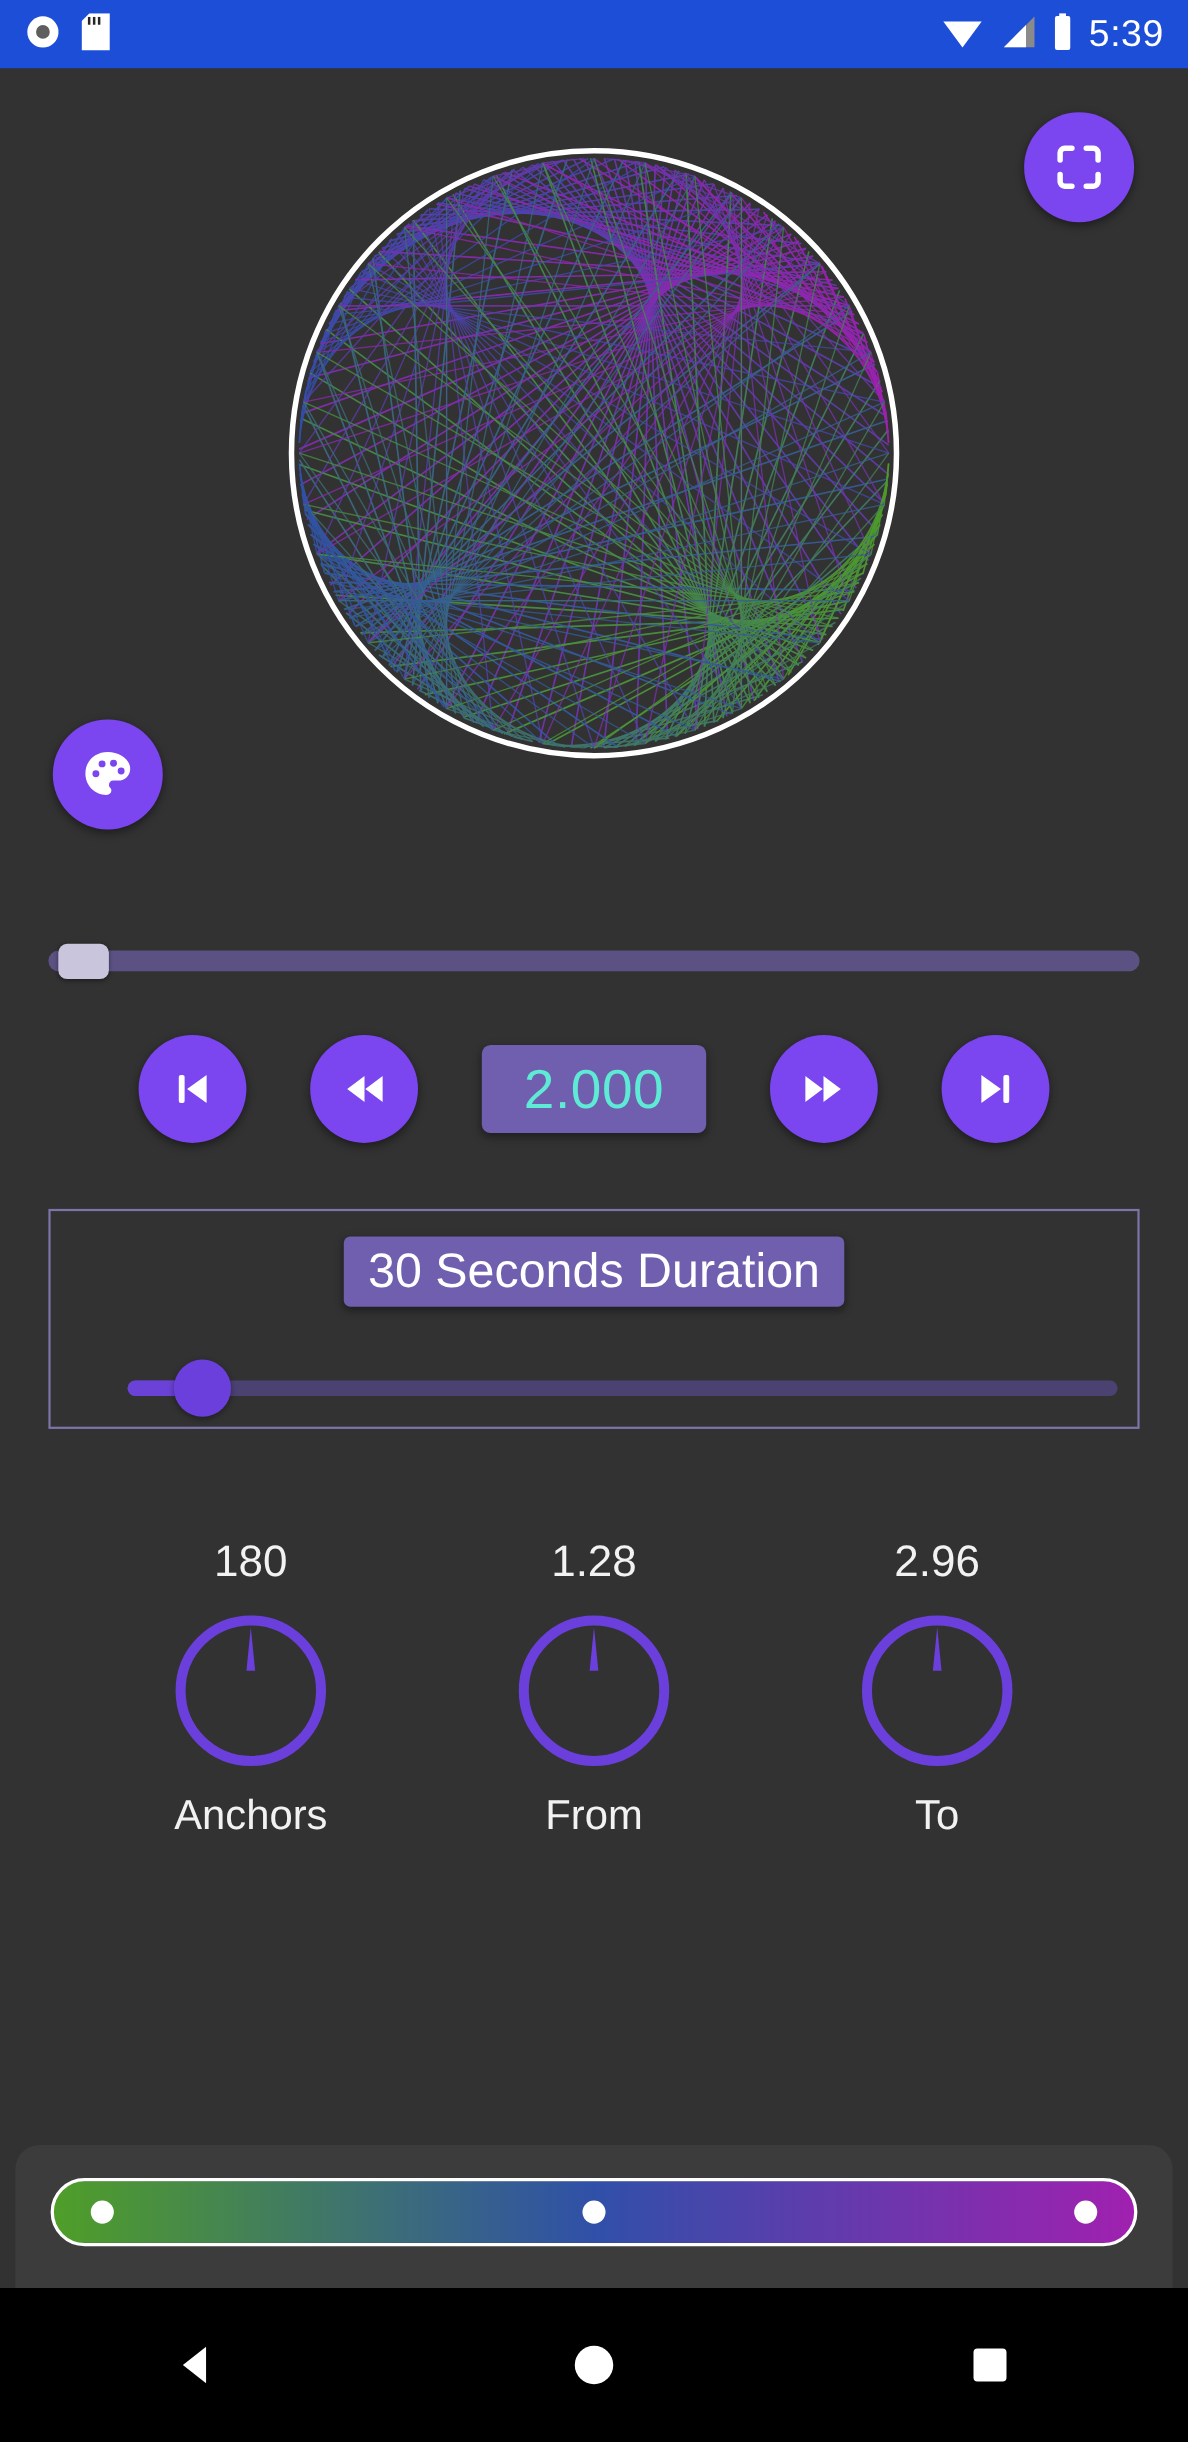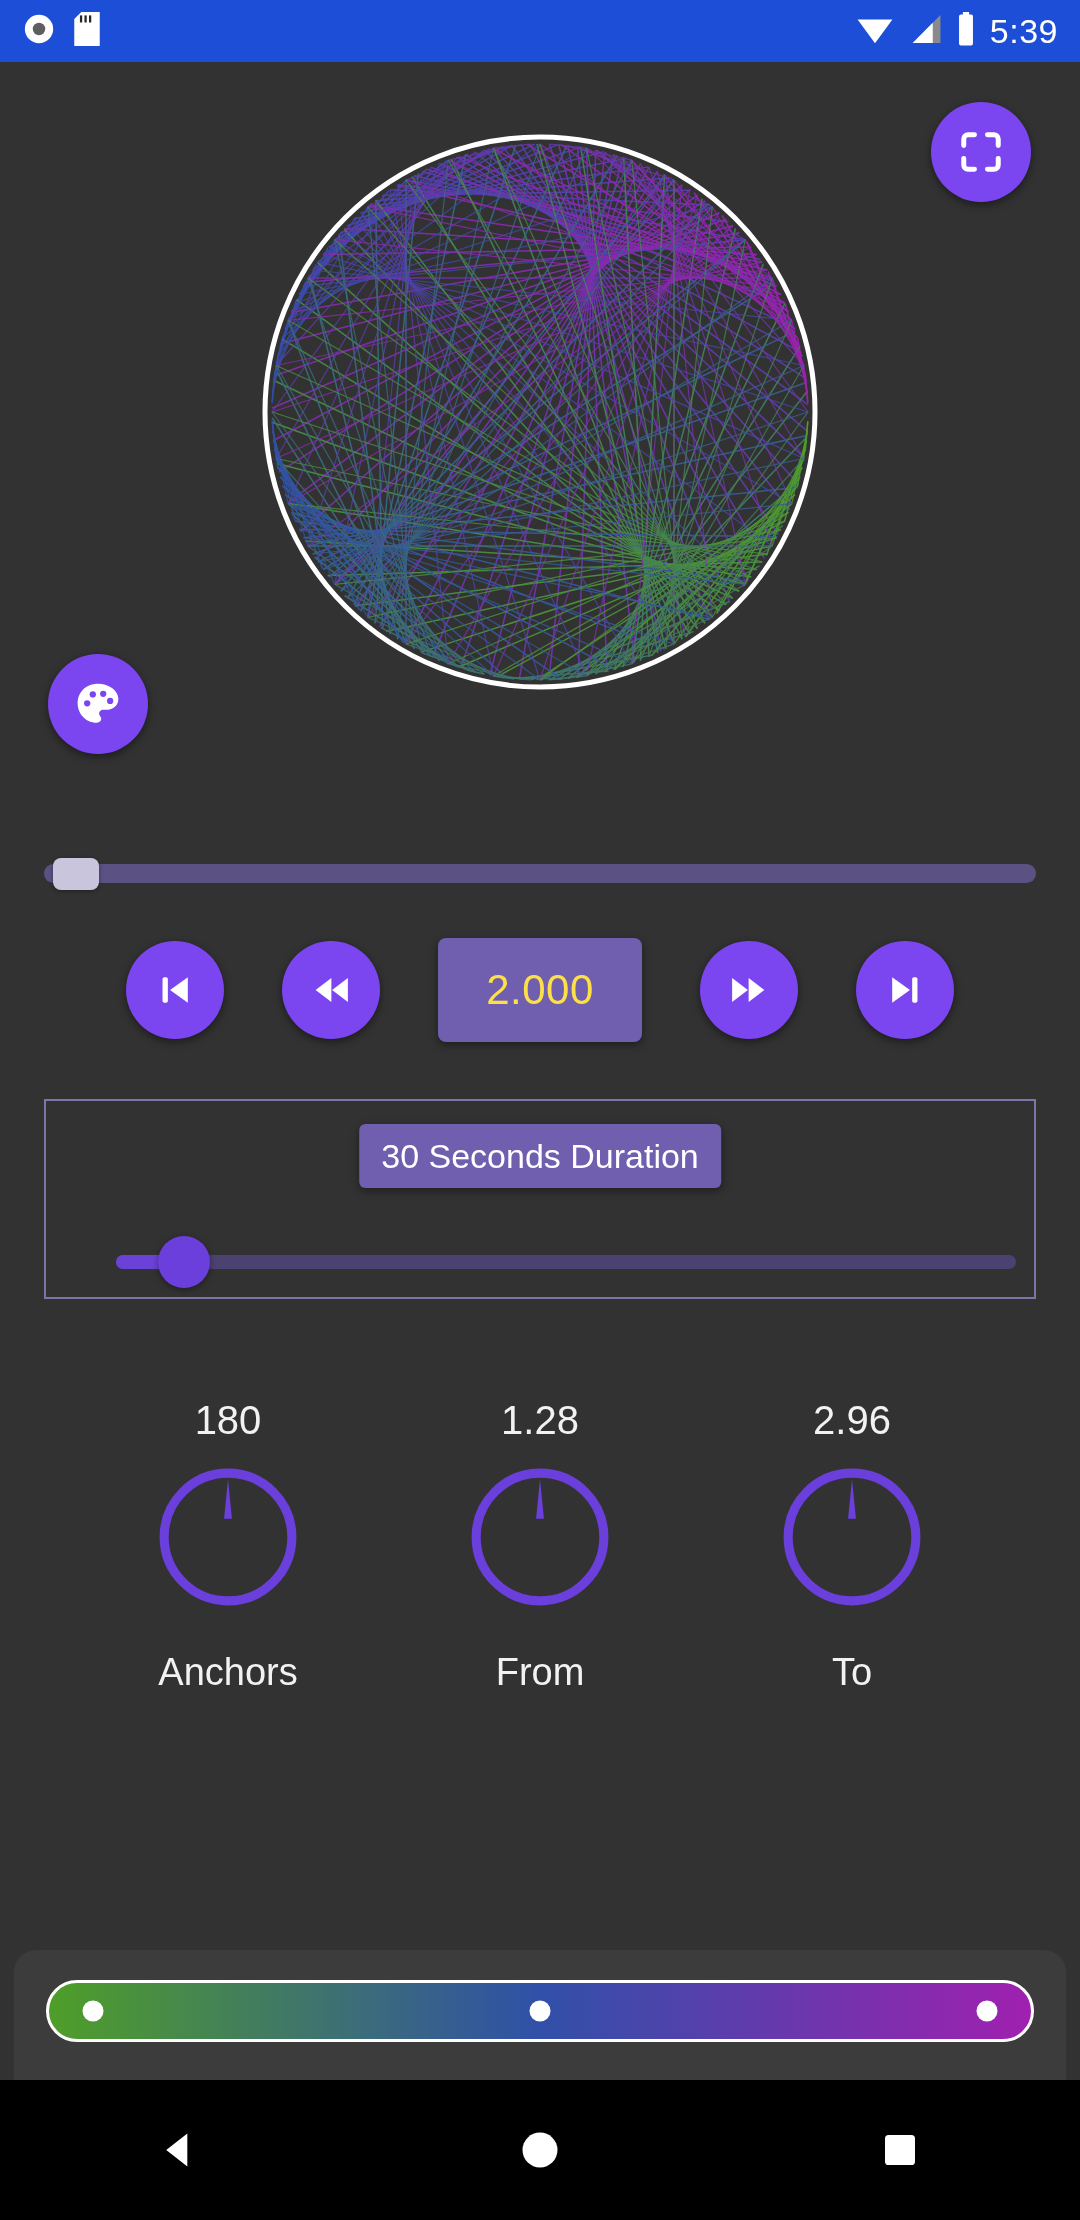--- a/index.html
+++ b/index.html
@@ -47,34 +47,34 @@
   #transport{
     position:absolute;left:0;top:930px;width:1080px;height:120px;
     display:flex;align-items:center;justify-content:center;gap:58px;
   }
   .tbtn{
     width:98px;height:98px;border-radius:50%;background:#7B45F0;
     display:flex;align-items:center;justify-content:center;
     box-shadow:0 3px 9px rgba(0,0,0,.45);border:none;padding:0;cursor:pointer;
   }
   #speed-box{
-    width:204px;height:104px;border-radius:8px;background:#6F5FAE;
+    width:204px;height:80px;border-radius:8px;background:#6F5FAE;
     display:flex;align-items:center;justify-content:center;
-    color:#fde047;font-size:42px;letter-spacing:.5px;
+    color:#5eead4;font-size:50px;letter-spacing:.5px;
     box-shadow:0 3px 8px rgba(0,0,0,.4);border:none;cursor:pointer;
   }
   
   #duration-panel{
     position:absolute;left:44px;top:1099px;width:992px;height:200px;
     border:2px solid #7D74A8;box-sizing:border-box;
   }
   #duration-chip{
     position:absolute;left:50%;transform:translateX(-50%);top:23px;
     min-width:290px;height:64px;padding:0 22px;border-radius:6px;
-    background:#6F5FAE;color:#fff;font-size:34px;
+    background:#6F5FAE;color:#fff;font-size:44px;
     display:flex;align-items:center;justify-content:center;
     box-shadow:0 3px 8px rgba(0,0,0,.4);border:none;cursor:pointer;
     white-space:nowrap;
   }
   #duration-track{
     position:absolute;left:70px;top:154px;width:900px;height:14px;
     background:#4B4272;border-radius:8px;
   }
   #duration-fill{
     position:absolute;left:0;top:0;width:62px;height:14px;
@@ -86,21 +86,21 @@
     box-shadow:0 2px 6px rgba(0,0,0,.4);
   }
   
   #knobs{
     position:absolute;left:0;top:1400px;width:1080px;
     display:flex;justify-content:center;gap:102px;
   }
   .knob-cell{width:210px;display:flex;flex-direction:column;align-items:center;}
   .knob-value{color:#f2f2f2;font-size:40px;line-height:1;margin-bottom:21px;}
   .knob-dial{width:152px;height:152px;position:relative;}
-  .knob-label{color:#f2f2f2;font-size:38px;margin-top:40px;line-height:1;}
+  .knob-label{color:#f2f2f2;font-size:38px;margin-top:19px;line-height:1;}
   
   #bottom-sheet{
     position:absolute;left:14px;bottom:140px;width:1052px;height:130px;
     background:#3D3C3D;border-radius:22px 22px 0 0;
   }
   #gradient-bar{
     position:absolute;left:32px;top:30px;width:988px;height:62px;
     border-radius:31px;border:3px solid #ffffff;box-sizing:border-box;
   }
   .grad-stop{

